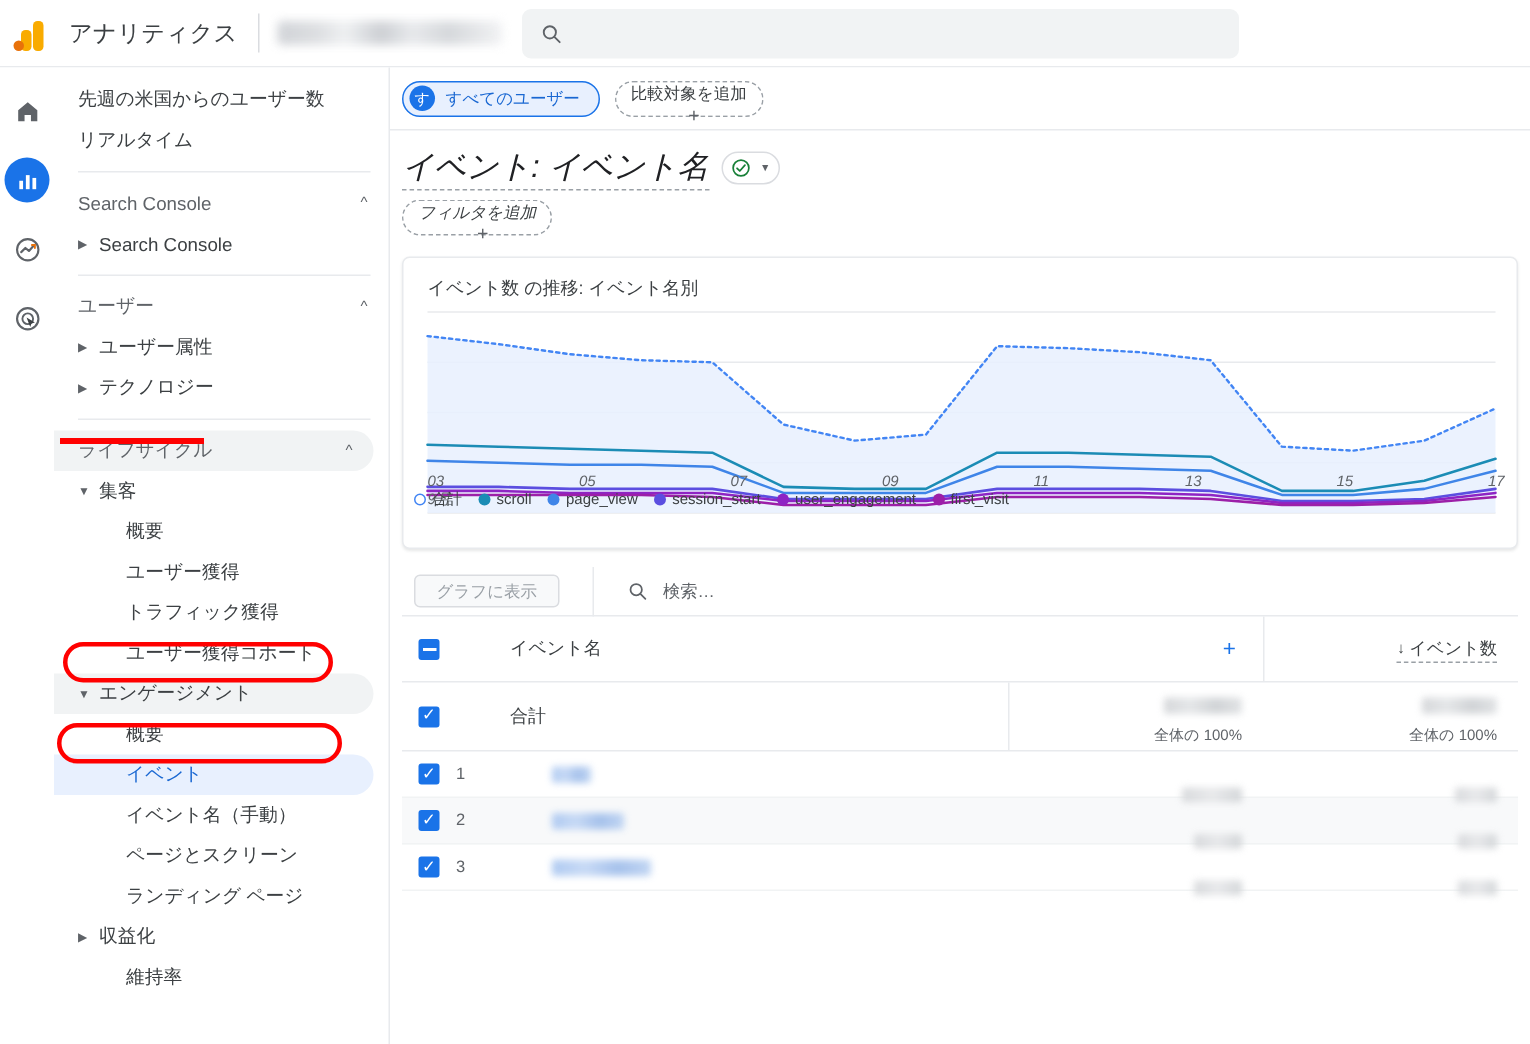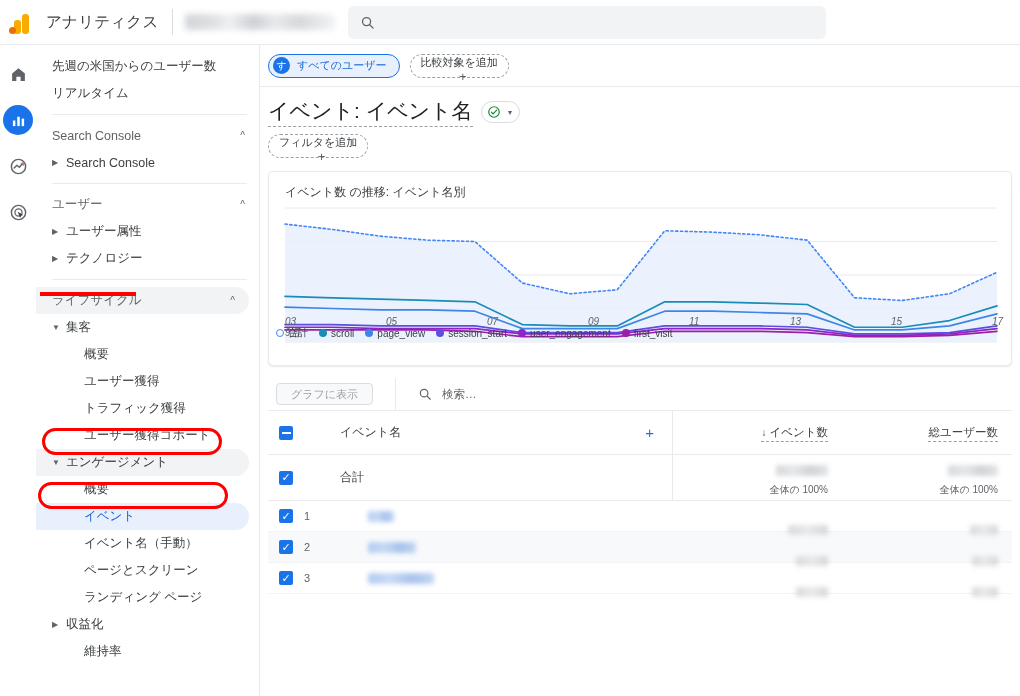--- a/index.html
+++ b/index.html
@@ -93,21 +93,21 @@
   }
   .chip-dash {
     display: inline-flex; align-items: center; height: 24px; padding: 0 10px;
     border: 1px dashed #9aa0a6; border-radius: 13px; color: #3c4043;
     font-size: 11px; margin-left: 10px; cursor: pointer; white-space: nowrap; flex-direction: column;
   }
   .chip-dash .plus { margin-left: 7px; font-size: 13px; color: #5f6368; line-height: 1; }
 
   .title-row { display: flex; align-items: center; padding: 10px 0 0 8px; }
   .page-title {
-    font-size: 21px; color: #202124; border-bottom: 1px dashed #9aa0a6; padding-bottom: 1px; cursor: pointer; white-space: nowrap;
+    font-size: 21px; color: #202124; border-bottom: 1px dashed #9aa0a6; padding-bottom: 1px; cursor: pointer; white-space: nowrap; font-style: italic;
   }
   .title-badge {
     display: inline-flex; align-items: center; height: 22px; padding: 0 5px;
     border: 1px solid #dadce0; border-radius: 11px; margin-left: 8px; cursor: pointer;
   }
   .title-badge .tri { margin-left: 6px; font-size: 7px; color: #5f6368; }
   .filter-row { padding: 5px 0 0 8px; }
 
   .card {
     position: absolute; left: 8px; top: 126px; width: 744px; height: 195px;
@@ -340,21 +340,21 @@
       <span class="title-badge">
         <svg width="14" height="14" viewBox="0 0 24 24" fill="none">
           <circle cx="12" cy="12" r="9" stroke="#188038" stroke-width="2"></circle>
           <polyline points="7.5,12.3 10.6,15.4 16.5,8.8" stroke="#188038" stroke-width="2" fill="none" stroke-linecap="round" stroke-linejoin="round"></polyline>
         </svg>
         <span class="tri">▼</span>
       </span>
     </div>
 
     <div class="filter-row">
-      <div class="chip-dash" style="margin-left:0;">
+      <div class="chip-dash" style="margin-left:0;font-style:italic;">
         <span>フィルタを追加</span>
         <span class="plus">+</span>
       </div>
     </div>
 
     <div class="card">
       <div class="card-title">イベント数 の推移: イベント名別</div>
 
       <div class="chart-holder">
         <svg id="chart-svg" width="744" height="160" viewBox="0 0 744 160">
@@ -434,25 +434,20 @@
           <span class="dim-head" style="margin-left:36px;">イベント名</span>
           <span class="plus-col">+</span>
         </div>
         <div class="c-met">
           <span class="col-sep"></span>
           <span class="met-head">
             <span class="arr">↓</span>
             <span>イベント数</span>
           </span>
         </div>
-        <div class="c-met">
-          <span class="met-head">
-            <span>総ユーザー数</span>
-          </span>
-        </div>
       </div>
 
       <div class="tot-row">
         <div class="c-check">
           <span class="cb">
               <span class="tick">✓</span>
             </span>
         </div>
         <div class="c-dim">
           <span class="tot-label">合計</span>

